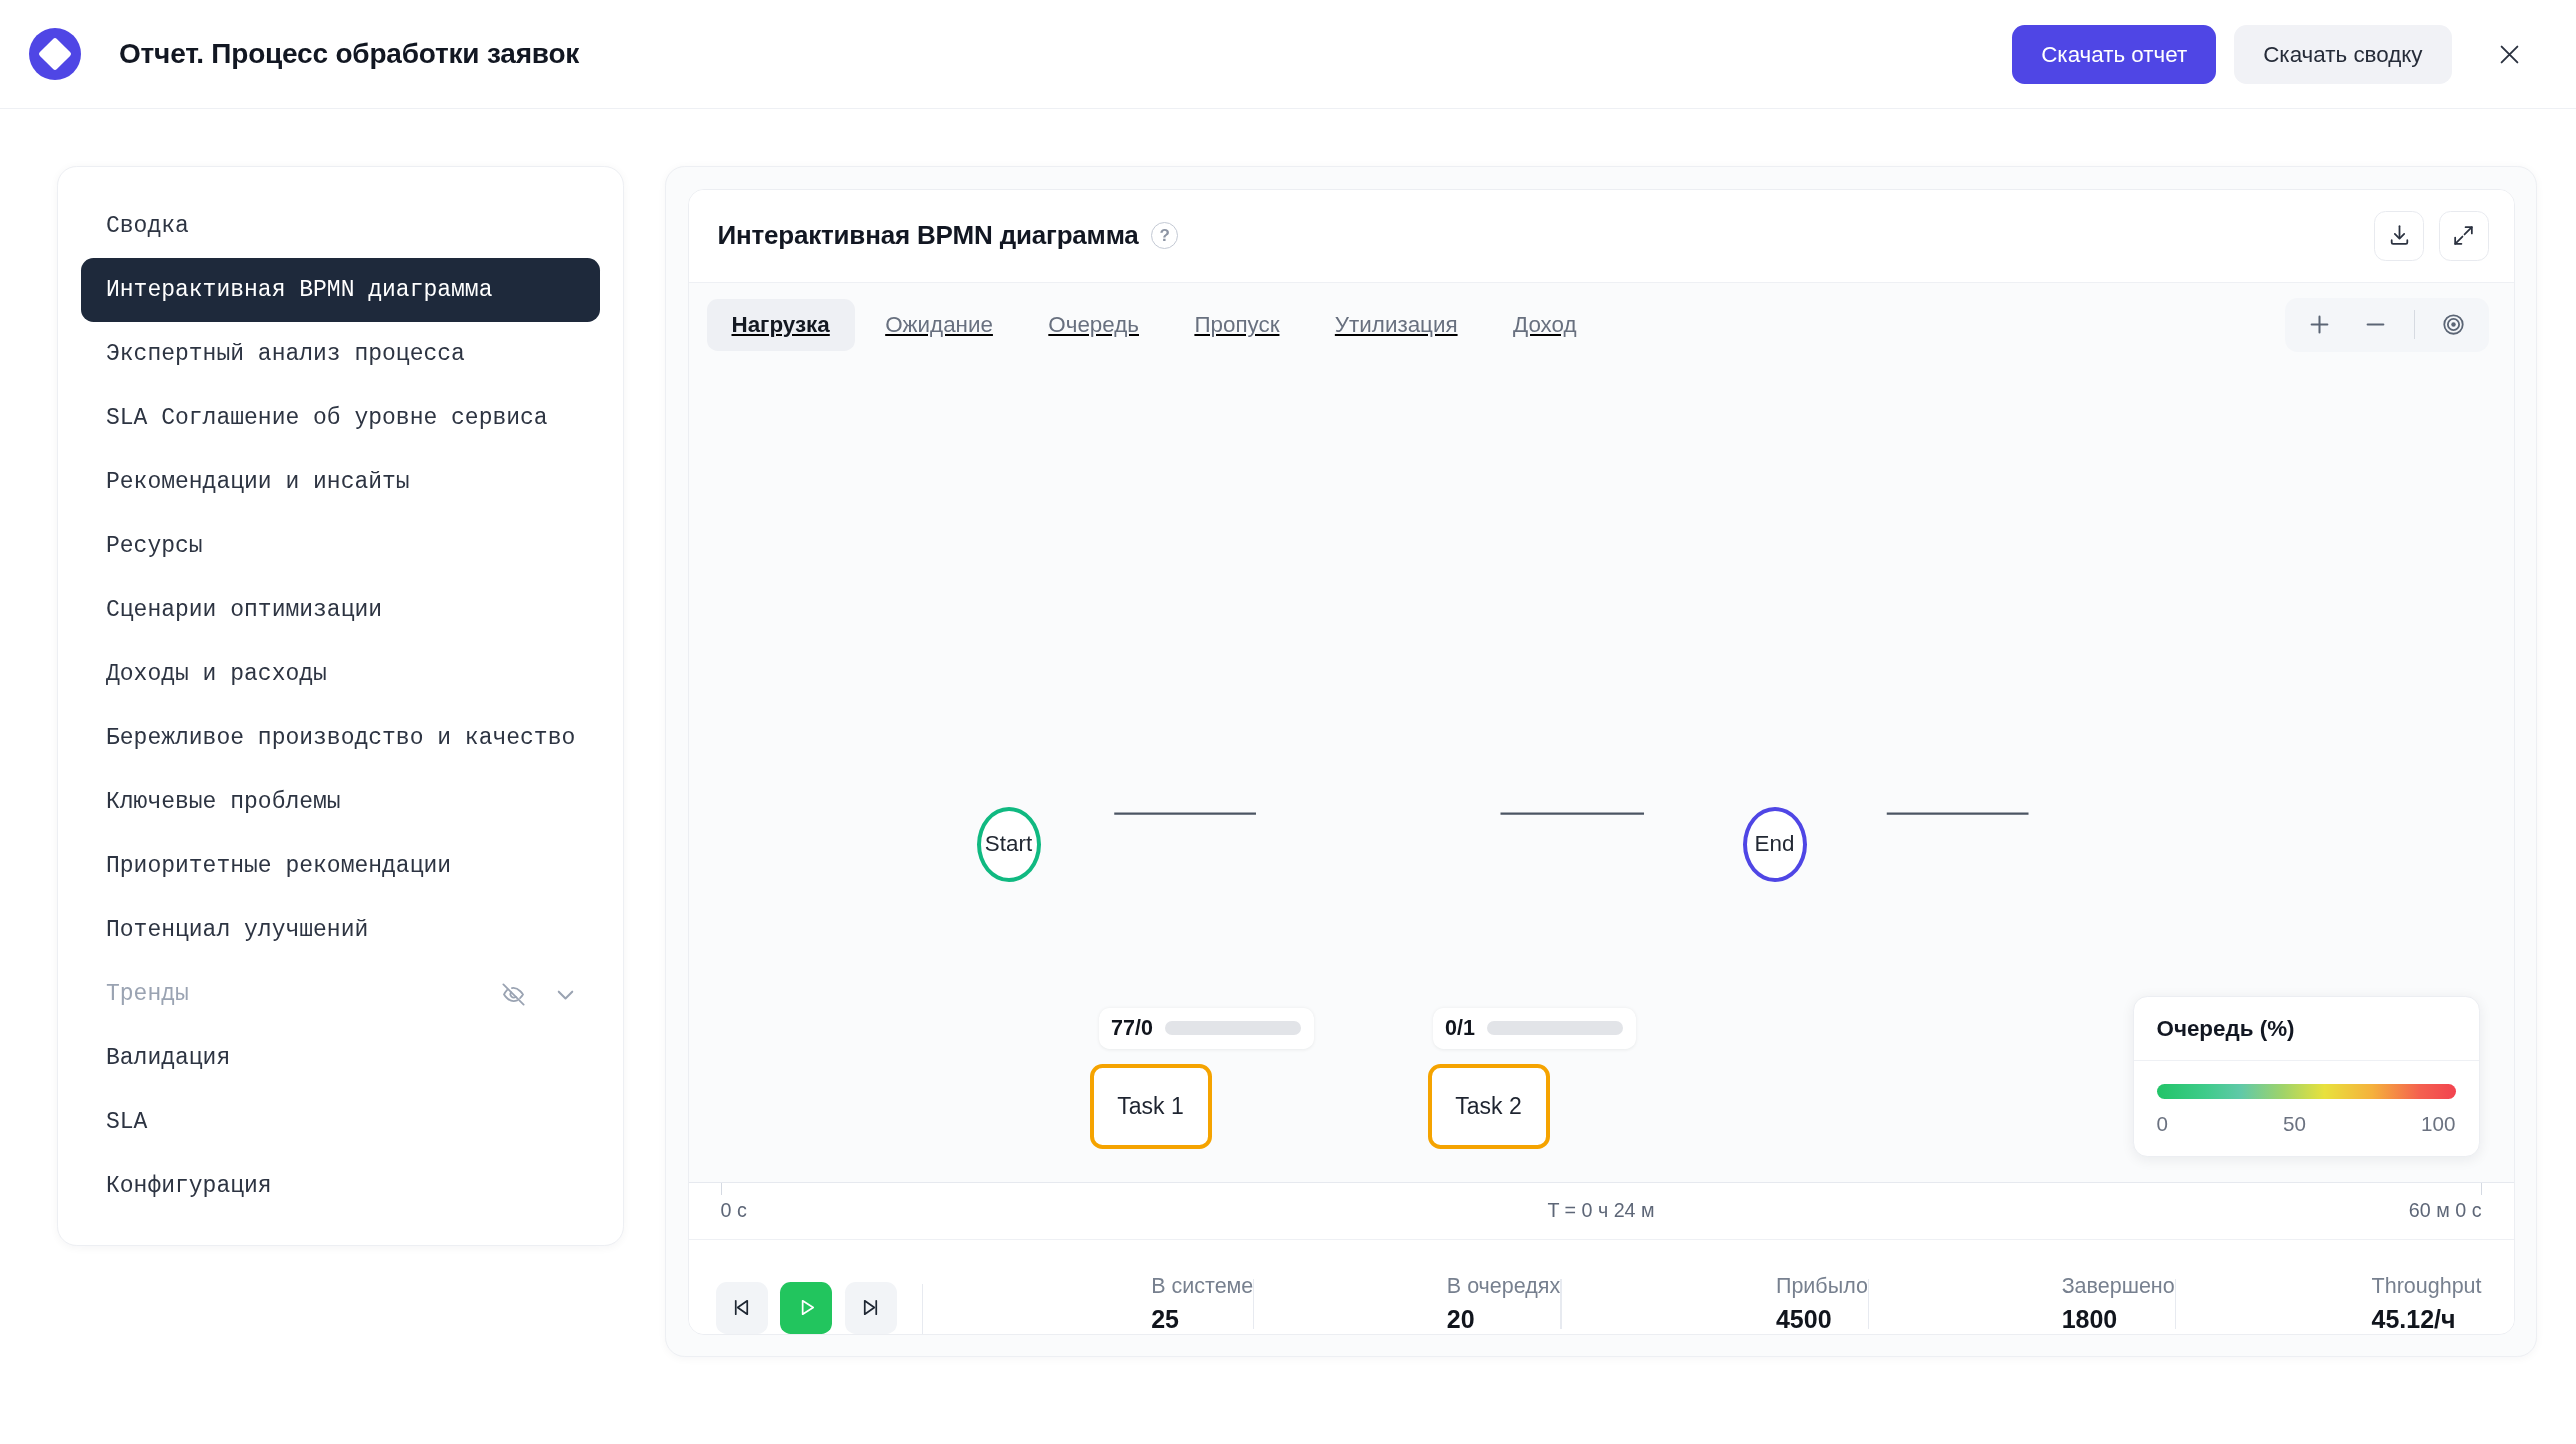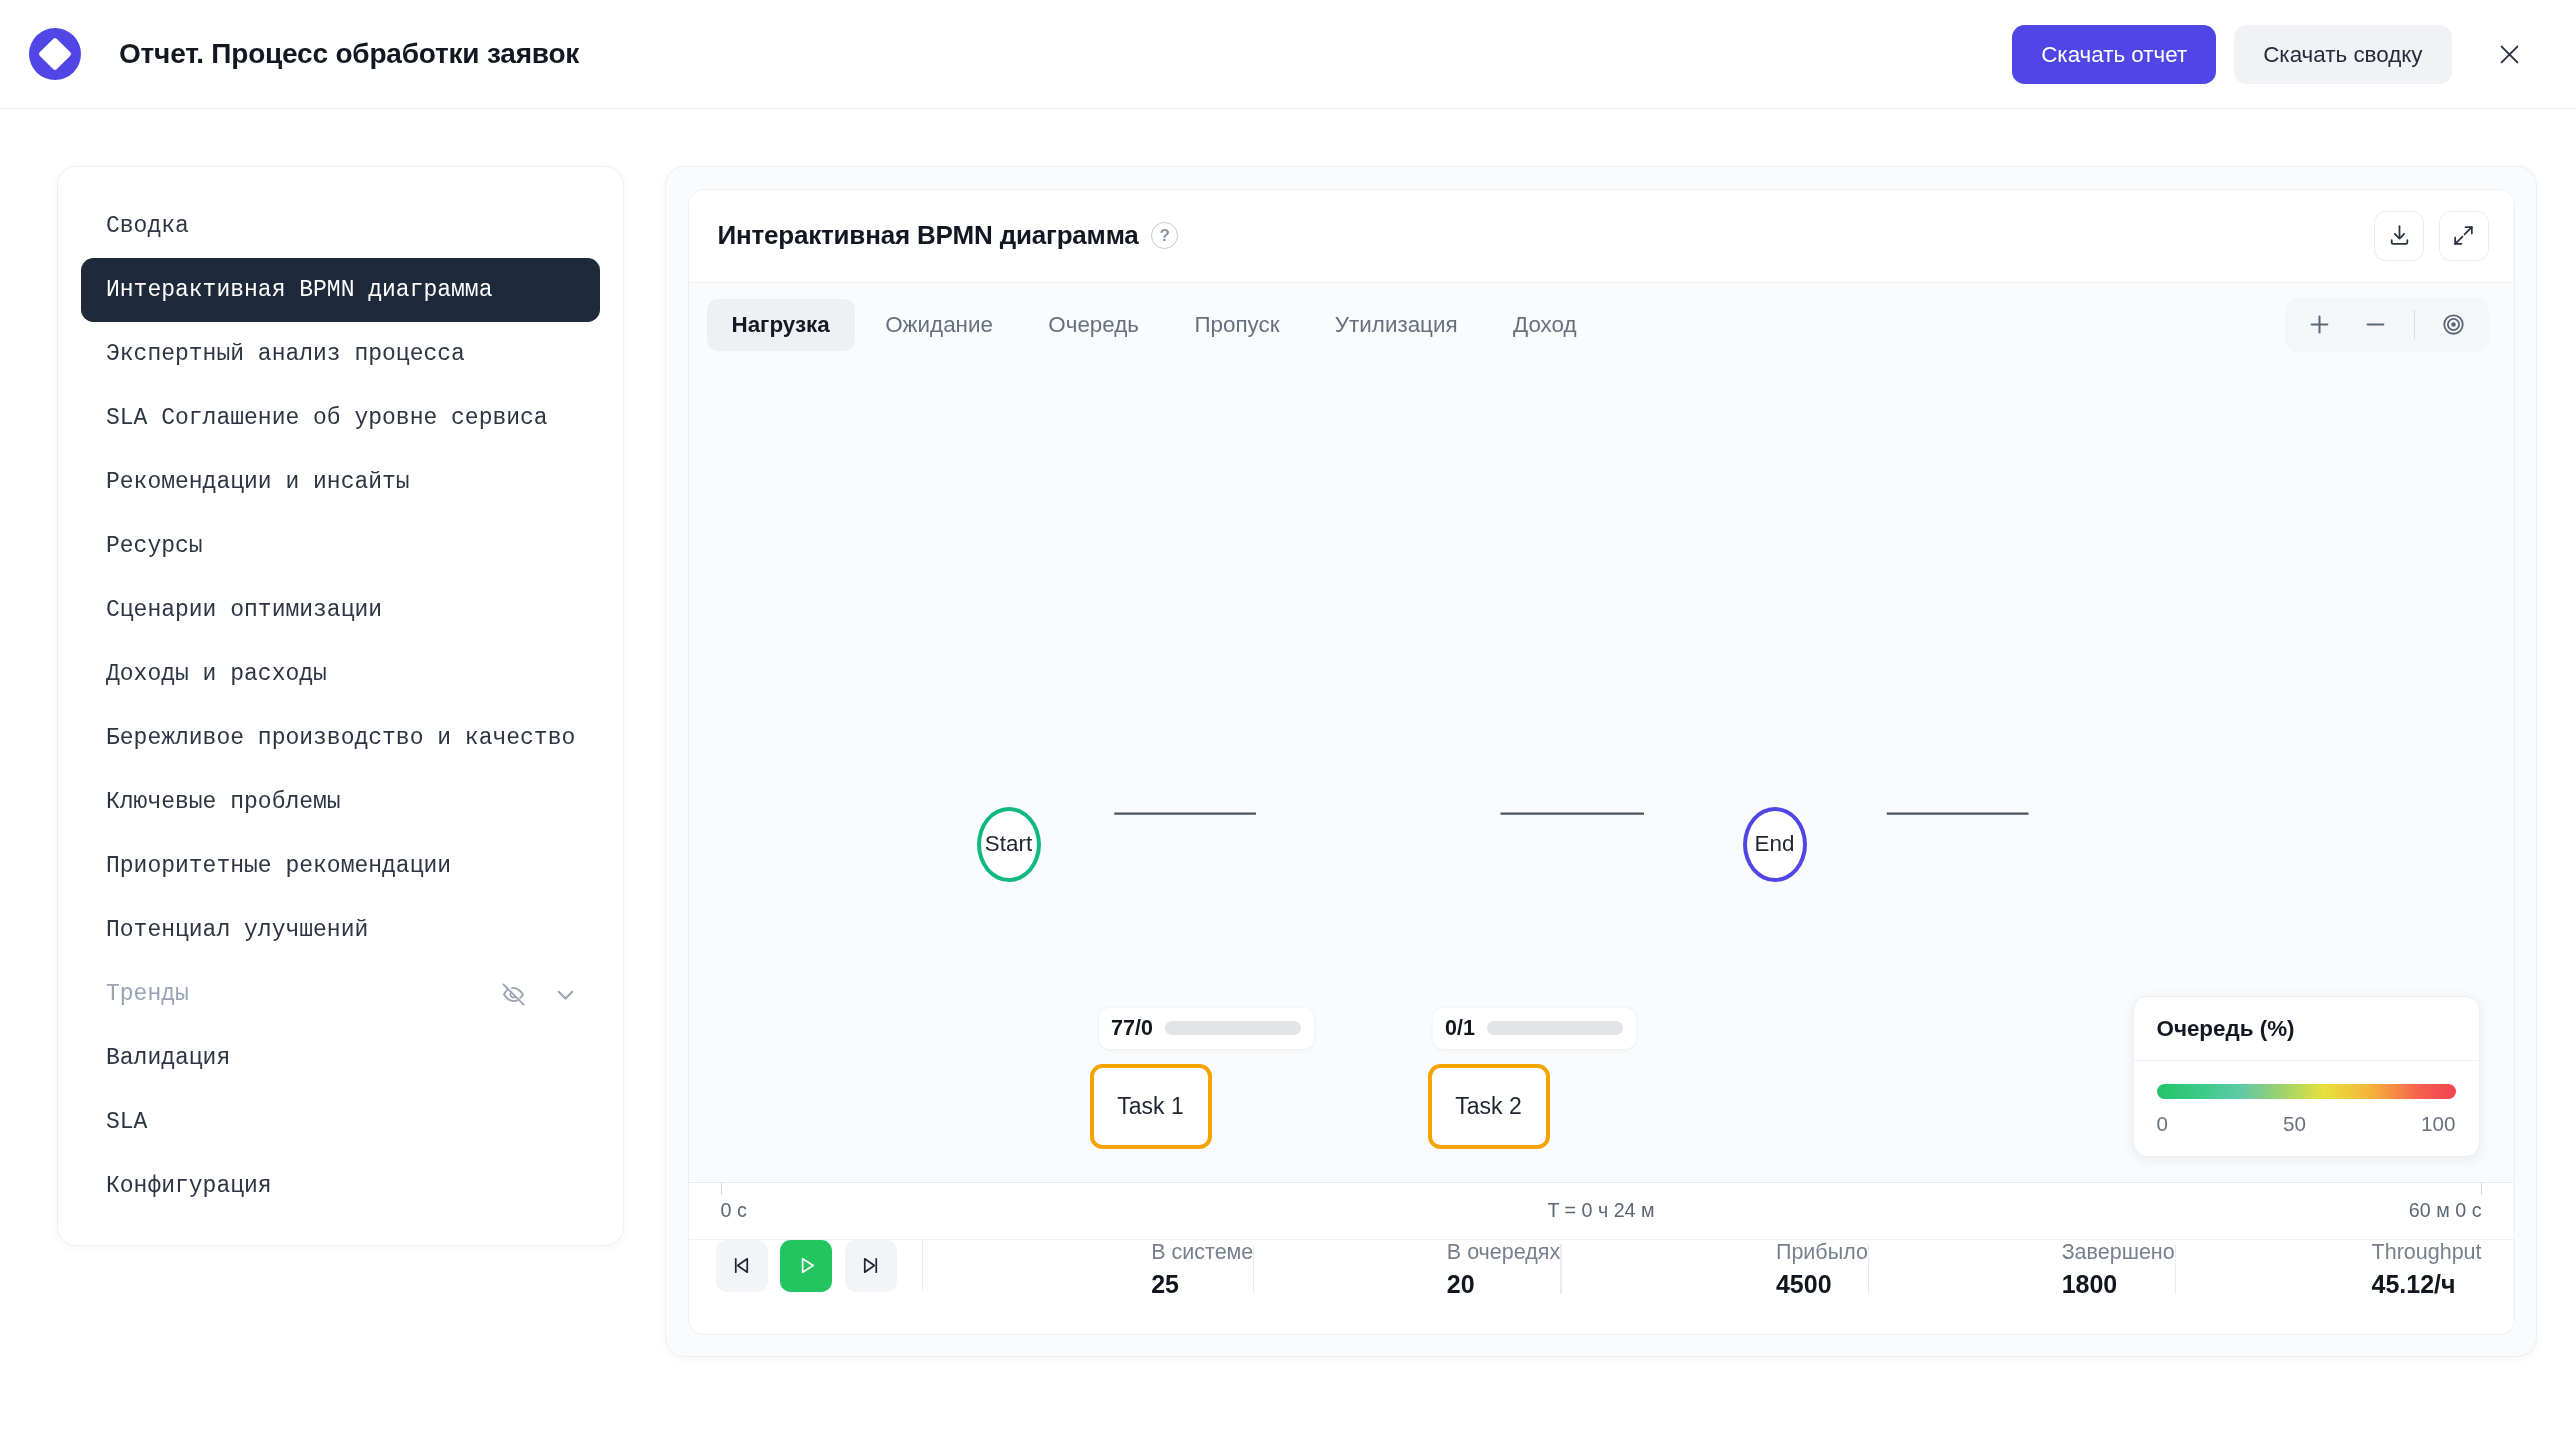--- a/index.html
+++ b/index.html
@@ -136,20 +136,21 @@
     background: #ffffff; cursor: pointer;
     display: flex; align-items: center; justify-content: center;
   }
 
   
   .toolbar {
     flex: none; height: 84px;
     display: flex; align-items: center;
     padding: 0 25px 0 18px;
     background: #fafbfc;
+    text-decoration: underline;
   }
   .tabs { display: flex; align-items: center; gap: 5.4px; }
   .tab {
     height: 52px; padding: 0 25px;
     display: flex; align-items: center;
     border-radius: 10.7px; cursor: pointer;
     font-size: 22.4px; color: #68707f; background: transparent;
     border: none; font-family: inherit; white-space: nowrap;
   }
   .tab.active { background: #eef0f4; color: #141922; font-weight: 600; }
@@ -242,21 +243,21 @@
   .timeline .t-right { margin-left: auto; }
   .tick {
     position: absolute; top: 0; width: 0.9px; height: 12.5px; background: #d4d9e2;
   }
 
   
   .footer {
     flex: none; height: 95px;
     border-top: 0.9px solid #eef0f4;
     background: #ffffff;
-    display: flex; align-items: flex-start;
+    display: flex; align-items: flex-end;
     padding: 0 32px 0 27px;
     gap: 0;
   }
   .play-group { display: flex; align-items: center; gap: 12.5px; flex: none; }
   .pbtn {
     width: 52px; height: 52px; border-radius: 10.7px;
     border: none; cursor: pointer; background: #f2f4f7;
     display: flex; align-items: center; justify-content: center;
     color: #1f2733;
   }

